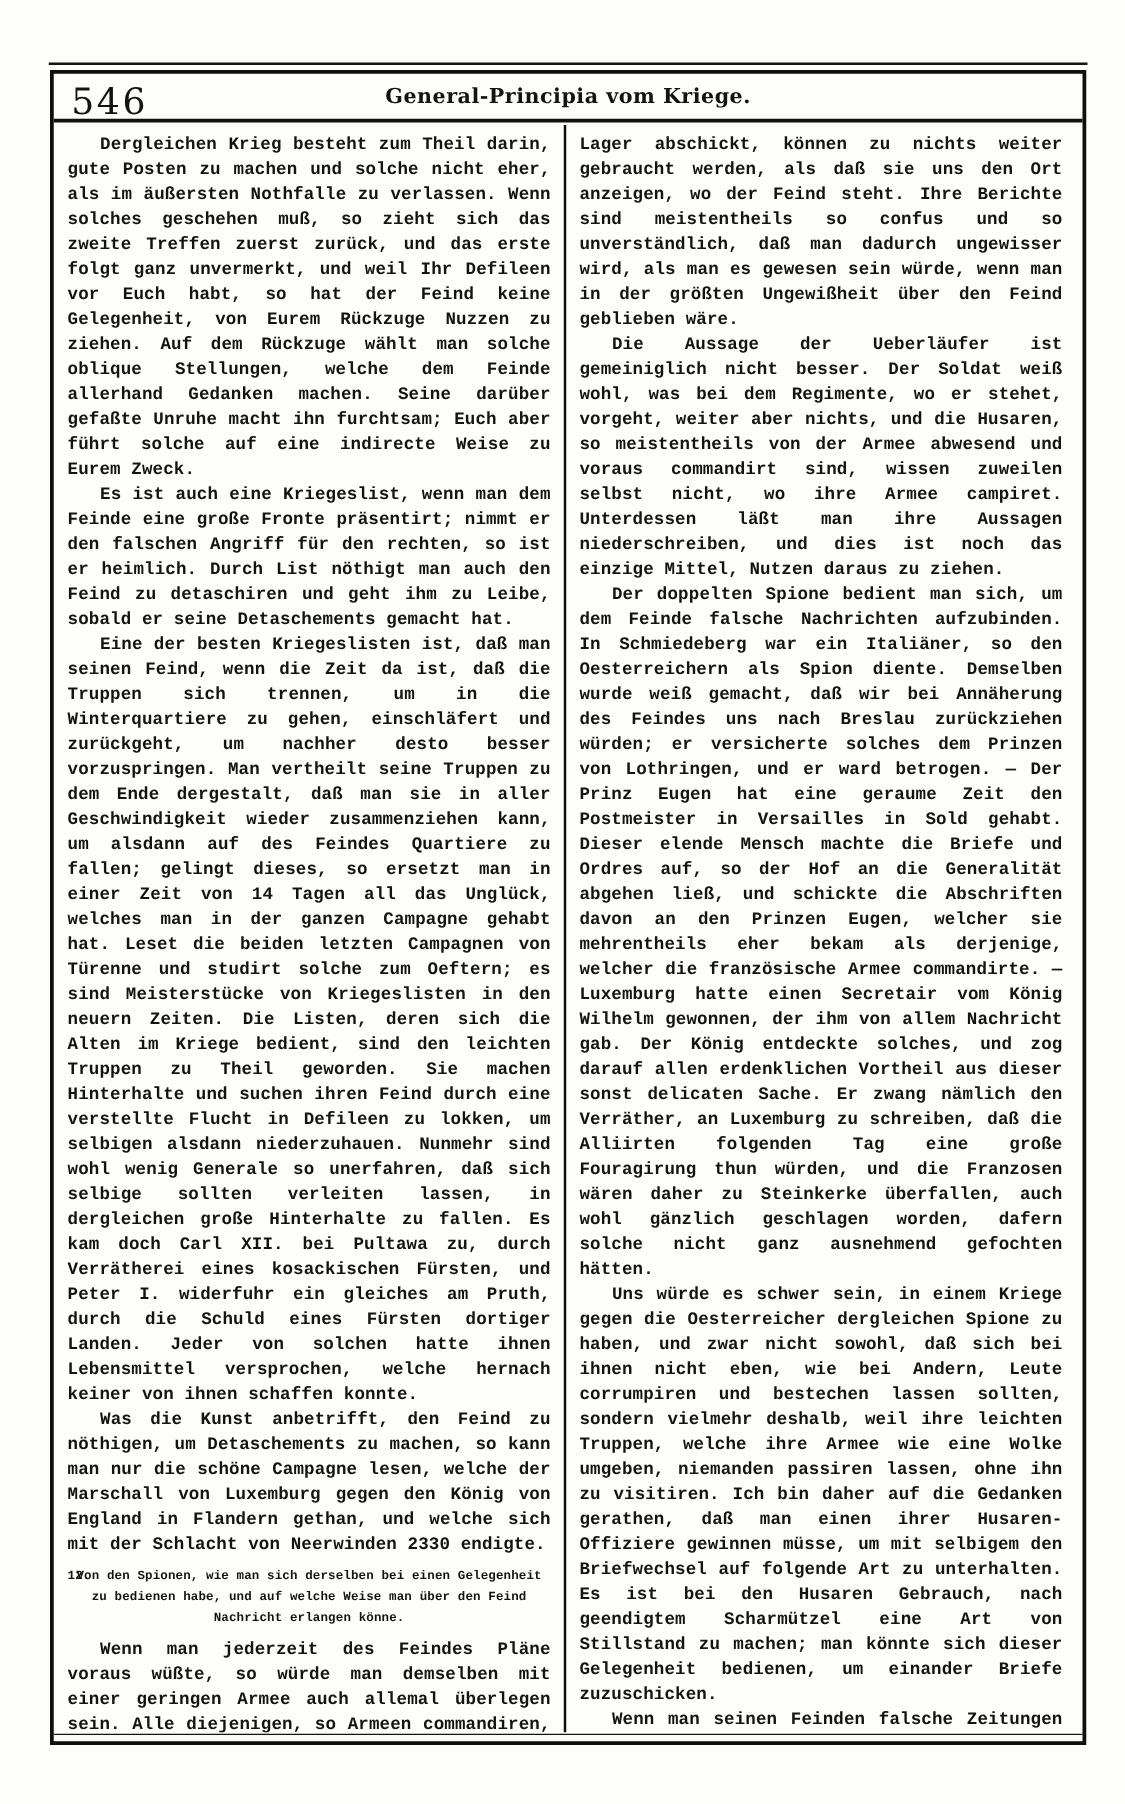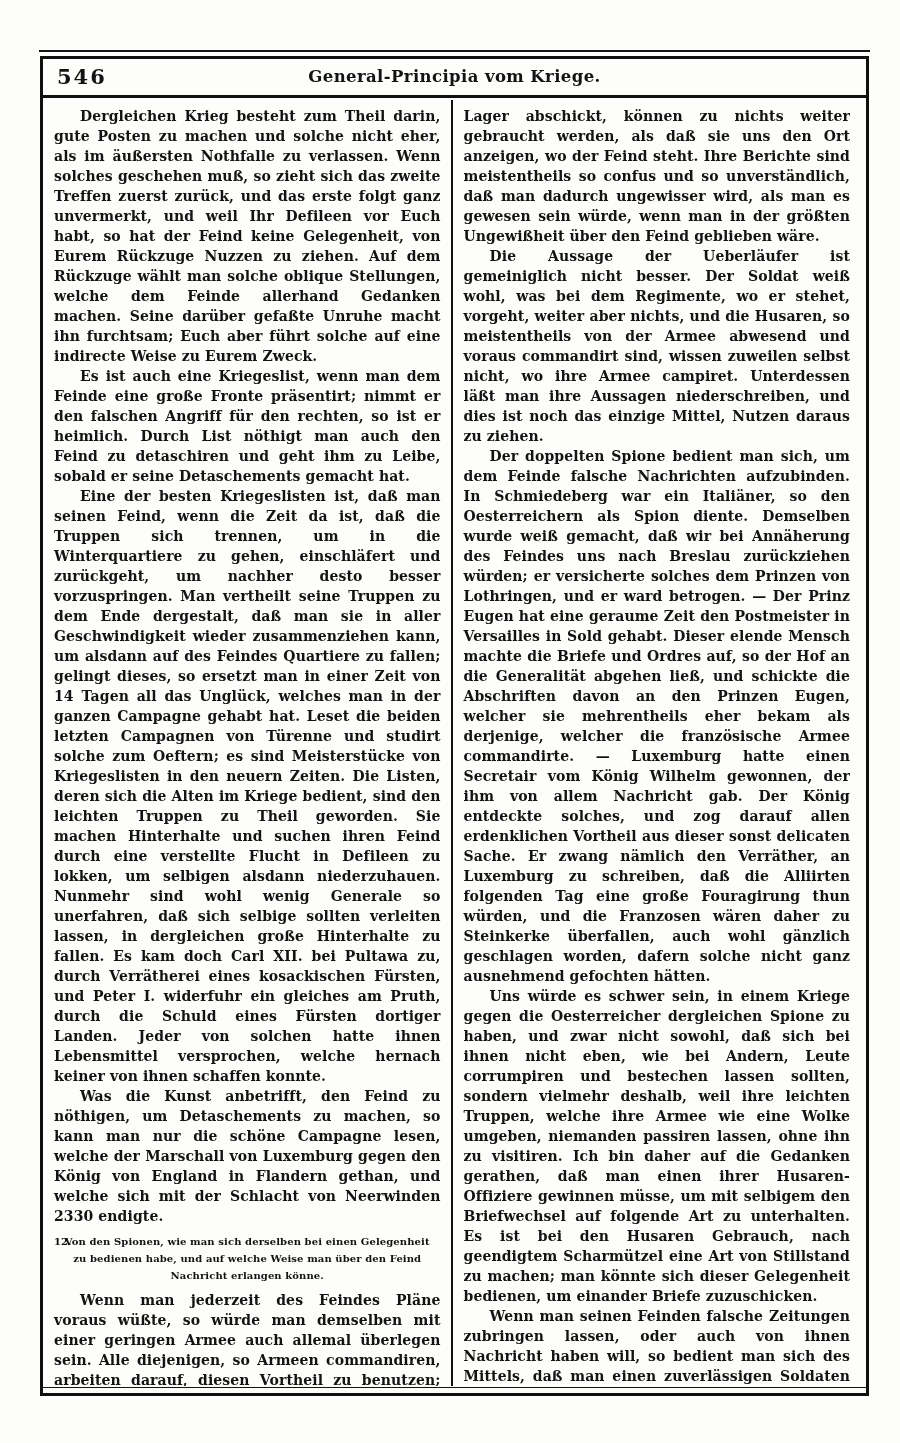--- a/index.html
+++ b/index.html
@@ -18,37 +18,37 @@
     content:"";position:absolute;top:-9px;left:-4px;right:-4px;height:2px;background:#141414;
   }
   .frame::after{ 
     content:"";position:absolute;bottom:5px;left:0;right:0;height:1.5px;background:#141414;
   }
   .header{
     position:absolute;top:0;left:0;right:0;height:36px;
   }
   .pagenum{
     position:absolute;left:14px;top:5px;
-    font-size:21px;font-weight:bold;letter-spacing:2px;
+    font-size:29px;font-weight:normal;letter-spacing:2px;
   }
   .runhead{
     position:absolute;left:0;right:0;top:8px;text-align:center;
     font-size:16.5px;font-weight:bold;letter-spacing:.4px;
   }
   .header-rule{
     position:absolute;top:36px;left:0;right:0;height:2.5px;background:#101010;
   }
   .columns{
     position:absolute;top:40.5px;left:0;right:0;bottom:7px;
     display:flex;overflow:hidden;
   }
   .col{
     flex:1 1 0;overflow:hidden;padding:6px 10px 0 11px;
     font-size:14px;line-height:20px;font-weight:bold;
-    text-align:justify;letter-spacing:.1px;
+    text-align:justify;letter-spacing:.1px;font-family:Liberation Mono, monospace;
   }
   .col.right{padding:6px 16px 0 11px;}
   .divider{width:2px;background:#101010;flex:0 0 auto;}
   p.para{margin:0;text-indent:26px;}
   p.para.flush{text-indent:0;}
   .section-heading{
     position:relative;margin:7px 0 6px 0;padding:0 6px;
     font-size:10px;line-height:17px;font-weight:bold;text-align:center;
   }
   .sec-num{position:absolute;left:0;top:0;}

